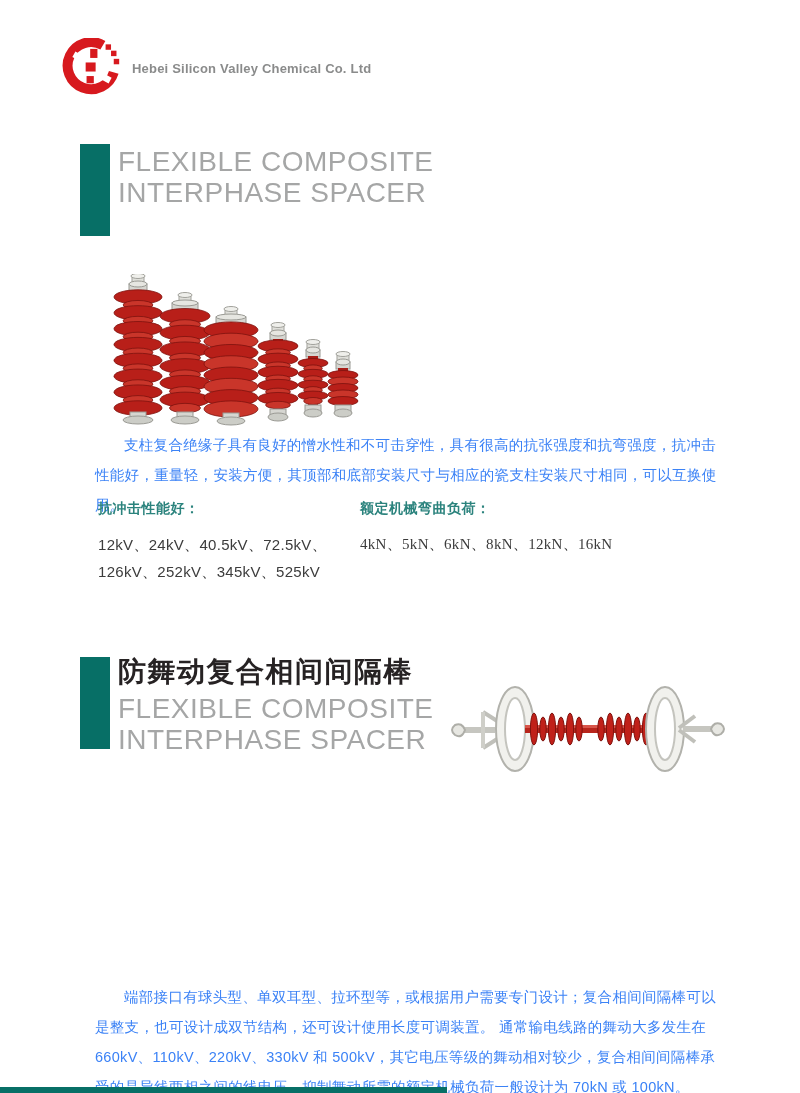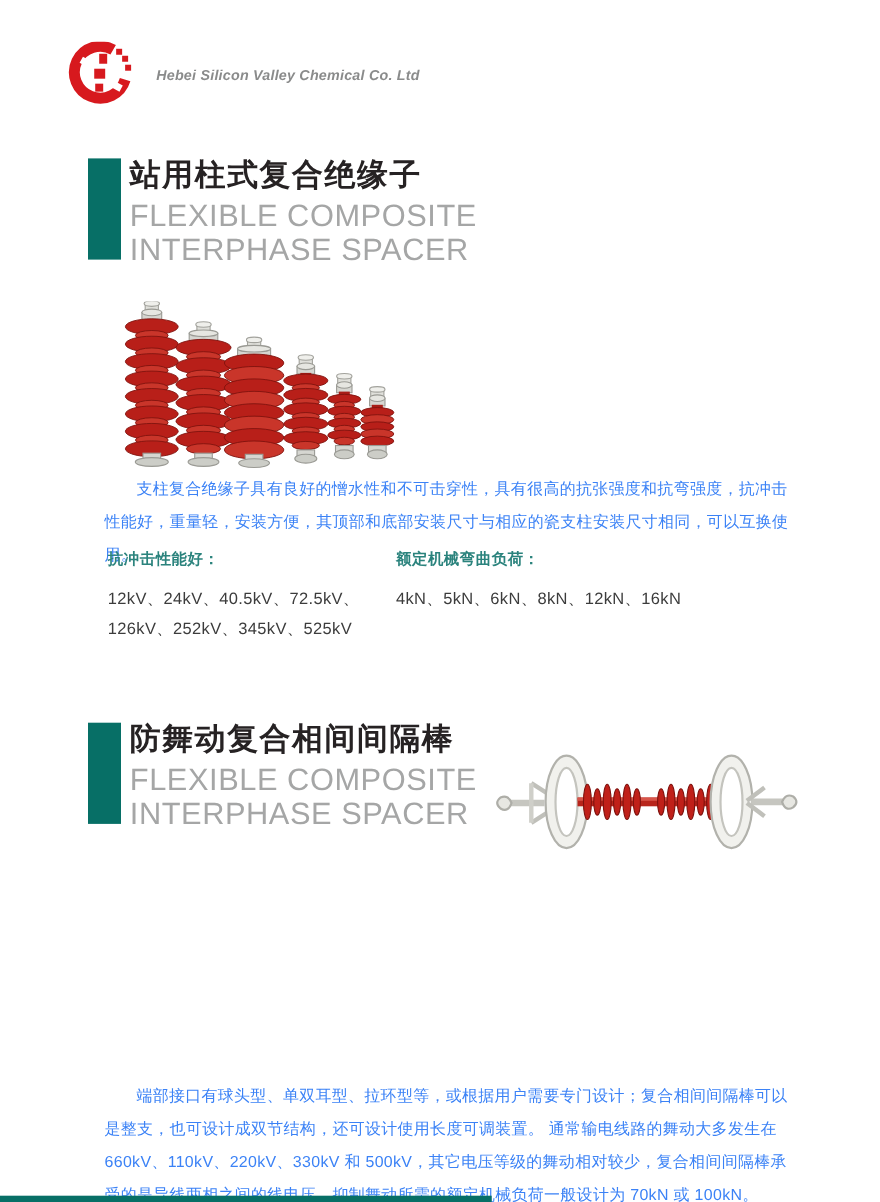--- a/index.html
+++ b/index.html
@@ -5,21 +5,21 @@
   * { margin:0; padding:0; box-sizing:border-box; }
   html,body { background:#ffffff; }
   body { font-family:"Liberation Sans","DejaVu Sans",sans-serif; color:#3d3d3d; }
   .page { position:relative; width:800px; height:1093px; background:#ffffff; overflow:hidden; margin:0 auto; }
 
   
   .logo { position:absolute; left:62px; top:38px; display:flex; align-items:flex-start; }
   .logo-mark { width:60px; height:58px; }
   .brand-cn { font-size:35px; font-weight:700; color:#231f20; letter-spacing:2px; margin-left:6px; line-height:58px; }
   .reg-mark { font-size:13px; color:#231f20; font-weight:700; vertical-align:top; position:relative; top:6px; }
-  .company-en { font-size:13px; color:#8a8b8b; font-weight:700; margin-left:20px; line-height:1; position:relative; top:24px; letter-spacing:.2px;font-style:italic; }
+  .company-en { font-size:13px; color:#8a8b8b; font-weight:700; margin-left:10px; line-height:1; position:relative; top:24px; letter-spacing:.2px; }
 
   
   .sec-header { position:absolute; left:80px; }
   .accent-bar { position:absolute; left:0; top:2px; width:30px; height:92px; background:#076F66; }
   .sec-titles { margin-left:38px; }
   .title-cn { font-size:28px; font-weight:700; color:#262223; letter-spacing:1.5px; line-height:1.2; }
   .title-en { font-size:28px; color:#a5a6a6; letter-spacing:.5px; line-height:1.12; margin-top:4px; }
 
   
   .para { position:absolute; left:95px; width:628px; font-size:14.5px; line-height:30px; color:#3b82f6; text-indent:2em; letter-spacing:.3px; }
@@ -55,21 +55,20 @@
       <rect x="25" y="27" width="11" height="10" fill="#D7191E"></rect>
       <rect x="30" y="12" width="8" height="10" fill="#D7191E"></rect>
       <rect x="26" y="42" width="8" height="8" fill="#D7191E"></rect>
     </svg>
     <div class="company-en">Hebei Silicon Valley Chemical Co. Ltd</div>
   </div>
 
   <div class="sec-header" style="top:142px;">
     <div class="accent-bar"></div>
     <div class="sec-titles">
-      <div class="title-cn">站用柱式复合绝缘子</div>
       <div class="title-en">
         <div>FLEXIBLE COMPOSITE</div>
         <div>INTERPHASE SPACER</div>
       </div>
     </div>
   </div>
 
   <svg id="insulators" class="img-abs" style="left:106px; top:274px;" width="268" height="154" viewBox="0 0 268 154">
       <g>
         <rect x="26" y="2" width="12" height="8" fill="#e0e0db" stroke="#a2a29c" stroke-width="1"></rect>
@@ -186,21 +185,21 @@
     </svg>
 
   <p class="para" style="top:430px;">支柱复合绝缘子具有良好的憎水性和不可击穿性，具有很高的抗张强度和抗弯强度，抗冲击性能好，重量轻，安装方便，其顶部和底部安装尺寸与相应的瓷支柱安装尺寸相同，可以互换使用。</p>
 
   <div class="spec-label" style="left:98px; top:500px;">抗冲击性能好：</div>
   <div class="spec-label" style="left:360px; top:500px;">额定机械弯曲负荷：</div>
   <div class="spec-value" style="left:98px; top:531px;">
     <div>12kV、24kV、40.5kV、72.5kV、</div>
     <div>126kV、252kV、345kV、525kV</div>
   </div>
-  <div class="spec-value" style="left:360px; top:531px;">4kN、5kN、6kN、8kN、12kN、16kN</div>
+  <div class="spec-value" style="left:360px; top:531px;font-family:Liberation Serif, serif;">4kN、5kN、6kN、8kN、12kN、16kN</div>
 
   <div class="sec-header" style="top:655px;">
     <div class="accent-bar"></div>
     <div class="sec-titles">
       <div class="title-cn">防舞动复合相间间隔棒</div>
       <div class="title-en">
         <div>FLEXIBLE COMPOSITE</div>
         <div>INTERPHASE SPACER</div>
       </div>
     </div>

